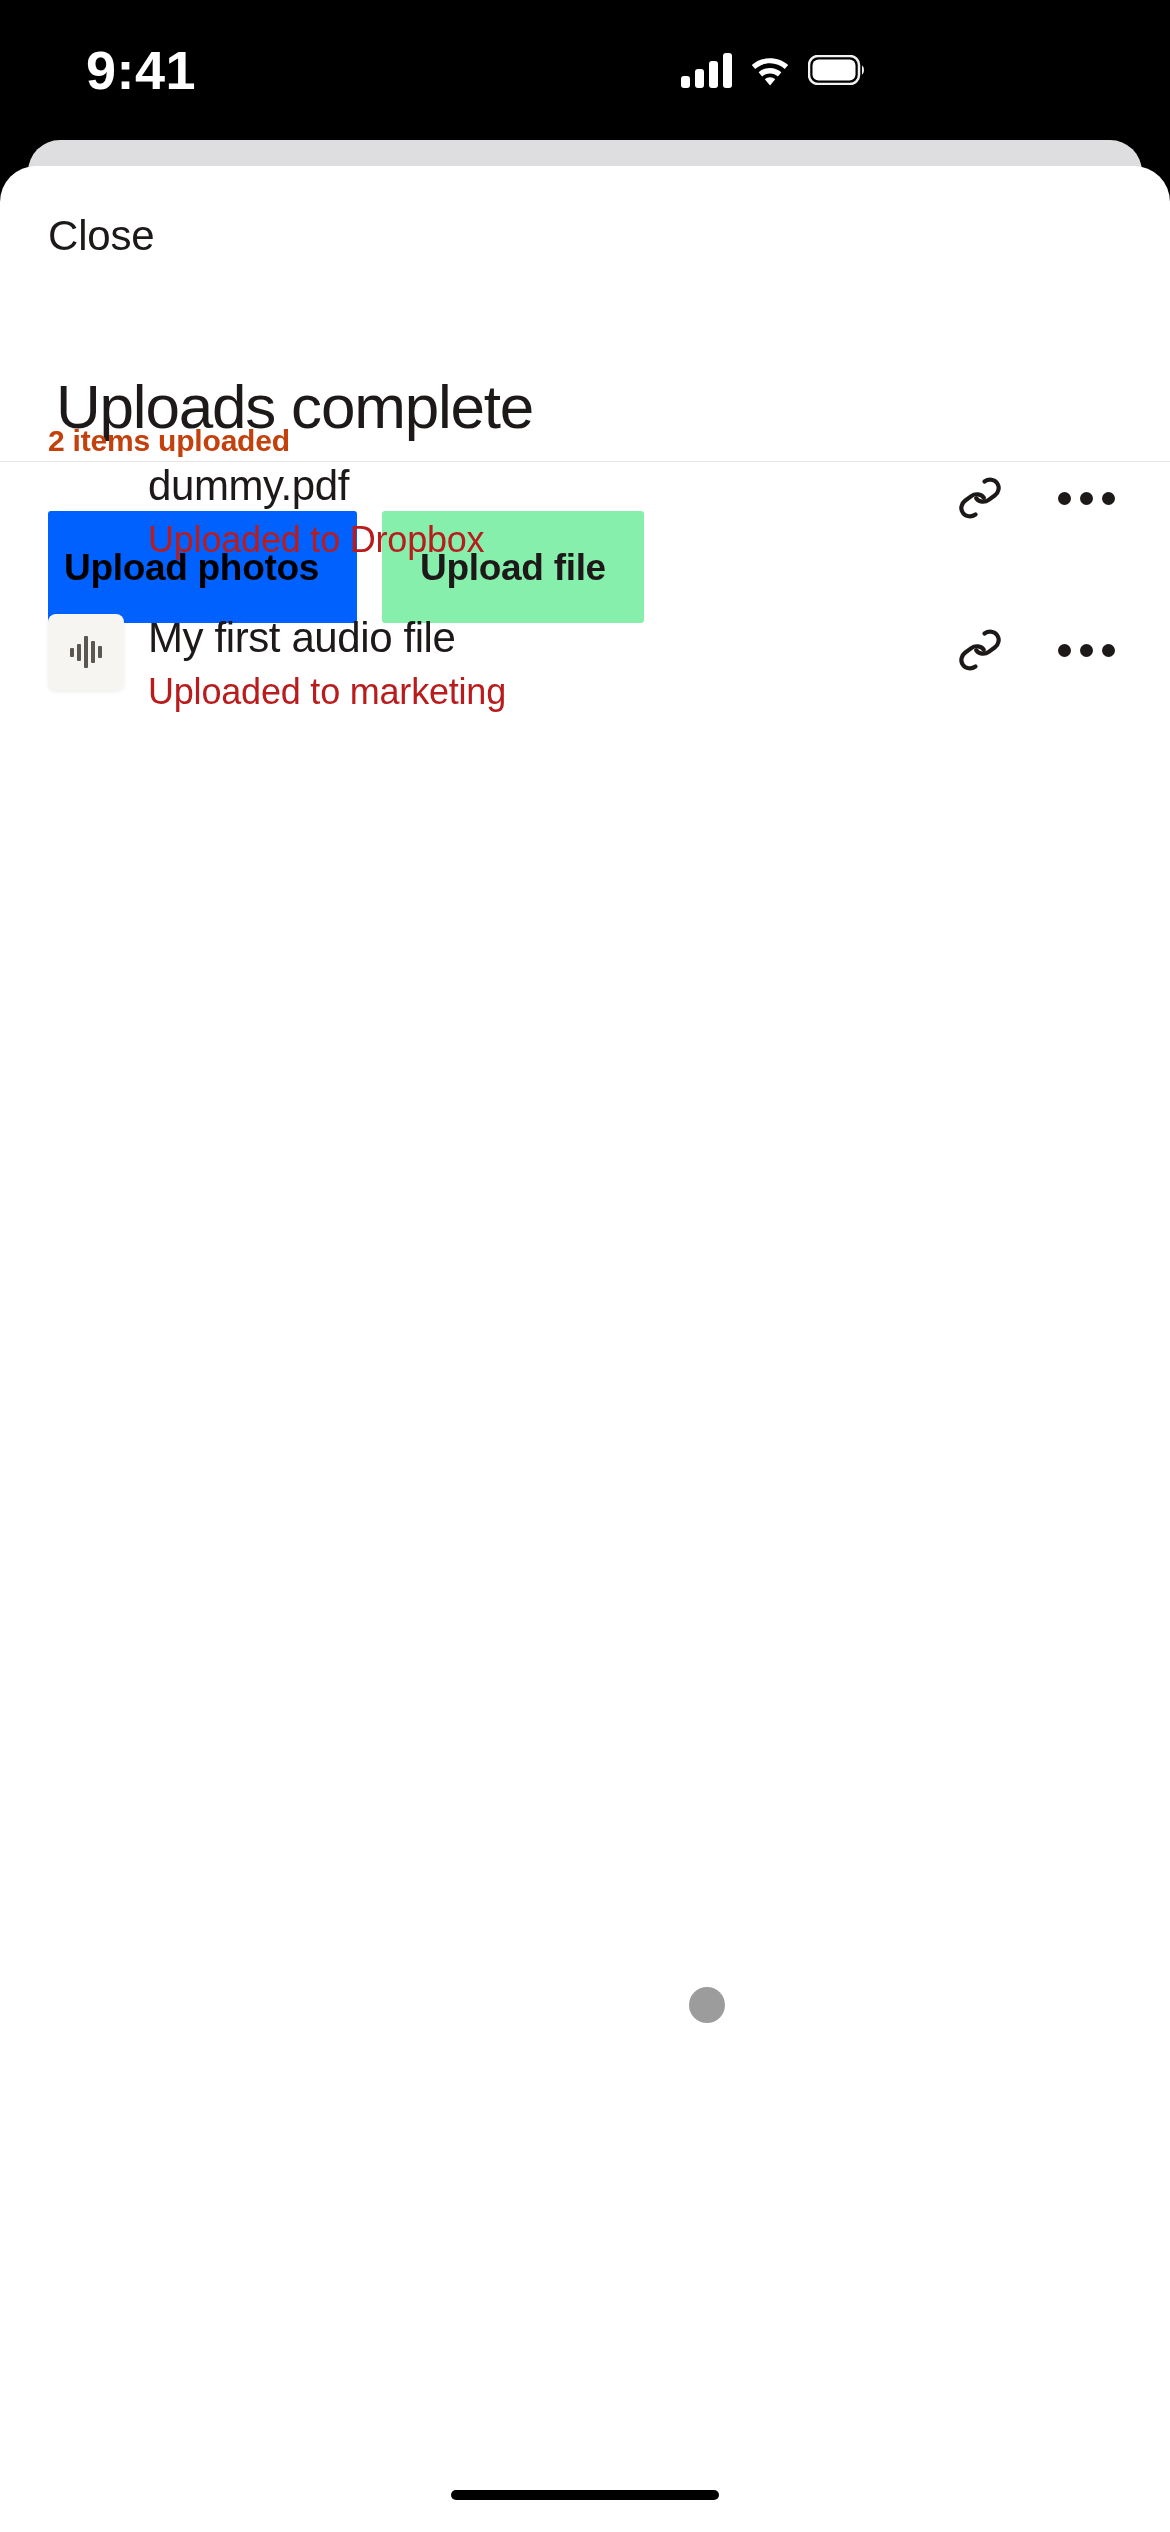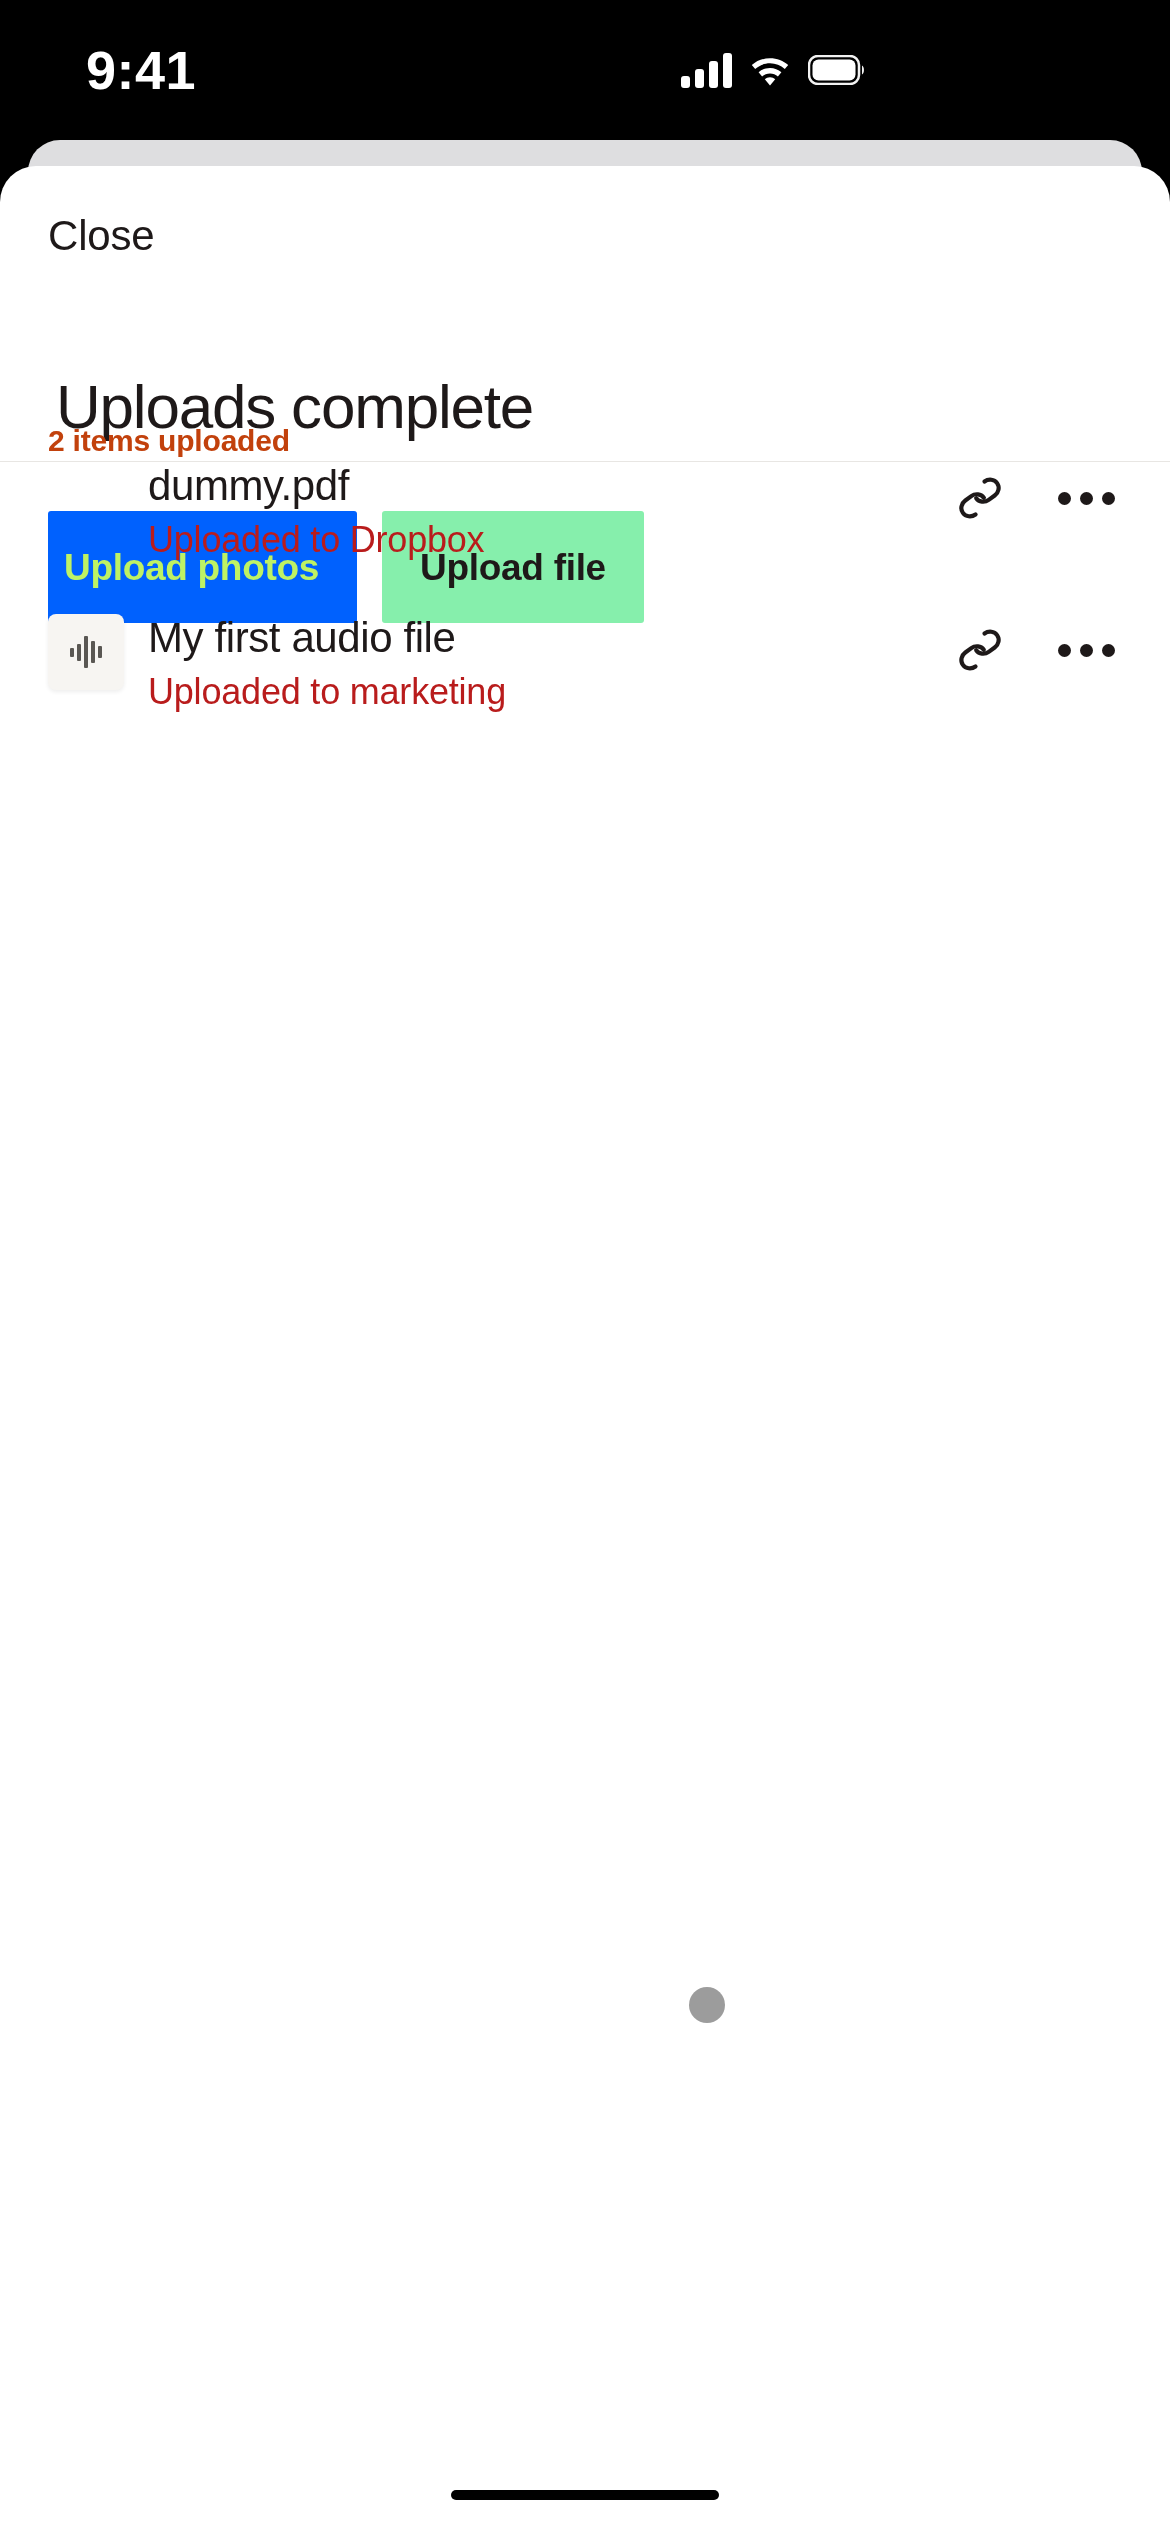--- a/index.html
+++ b/index.html
@@ -148,21 +148,21 @@
     padding: 0 38px;
     border-radius: 3px;
     cursor: pointer;
     display: flex;
     align-items: center;
     justify-content: center;
     line-height: 1;
   }
   .btn-primary {
     background: #0061fe;
-    color: #bef264;
+    color: #000000;
     padding-left: 16px;
   }
   .btn-secondary {
     background: #86efac;
     color: #1e1919;
   }
 
   .divider {
     position: absolute;
     left: 0;

